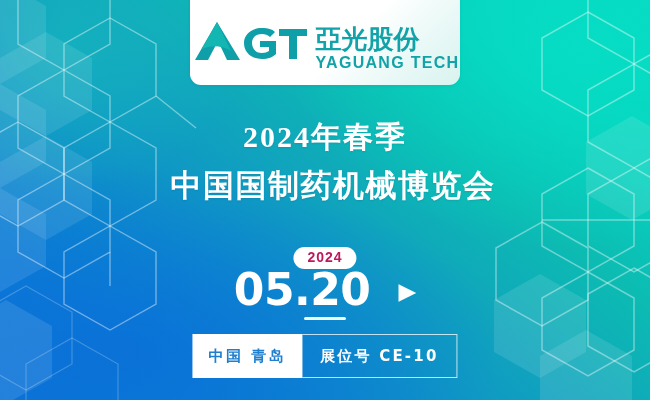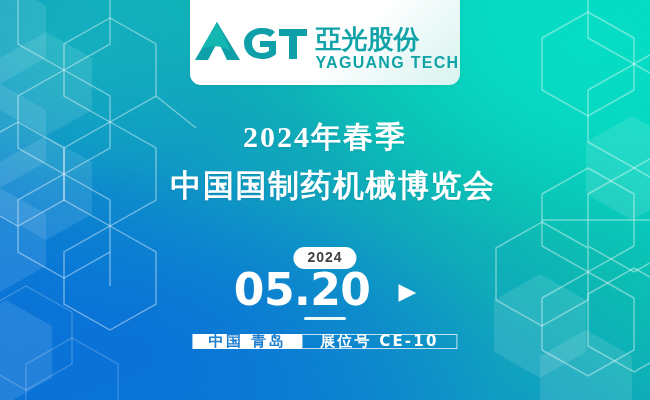--- a/index.html
+++ b/index.html
@@ -127,21 +127,21 @@
     padding-left: 16px;
   }
 
   
   .year-badge {
     position: absolute;
     left: 50%;
     top: 247px;
     transform: translateX(-50%);
     background: #ffffff;
-    color: #404040;
+    color: #be185d;
     font-size: 14px;
     font-weight: 700;
     letter-spacing: 1px;
     padding: 2px 14px 3px;
     border-radius: 11px;
     line-height: 1.2;
     font-family: "Liberation Sans", sans-serif;
   }
 
   
@@ -180,21 +180,21 @@
   }
 
   
   .bottom-bar {
     position: absolute;
     left: 50%;
     top: 334px;
     transform: translateX(-50%);
     display: flex;
     align-items: stretch;
-    height: 15px;
+    height: 44px;
   }
   .venue-box {
     background: #ffffff;
     color: #1e7fd0;
     font-size: 15px;
     font-weight: 700;
     letter-spacing: 2.5px;
     display: flex;
     align-items: center;
     justify-content: center;

